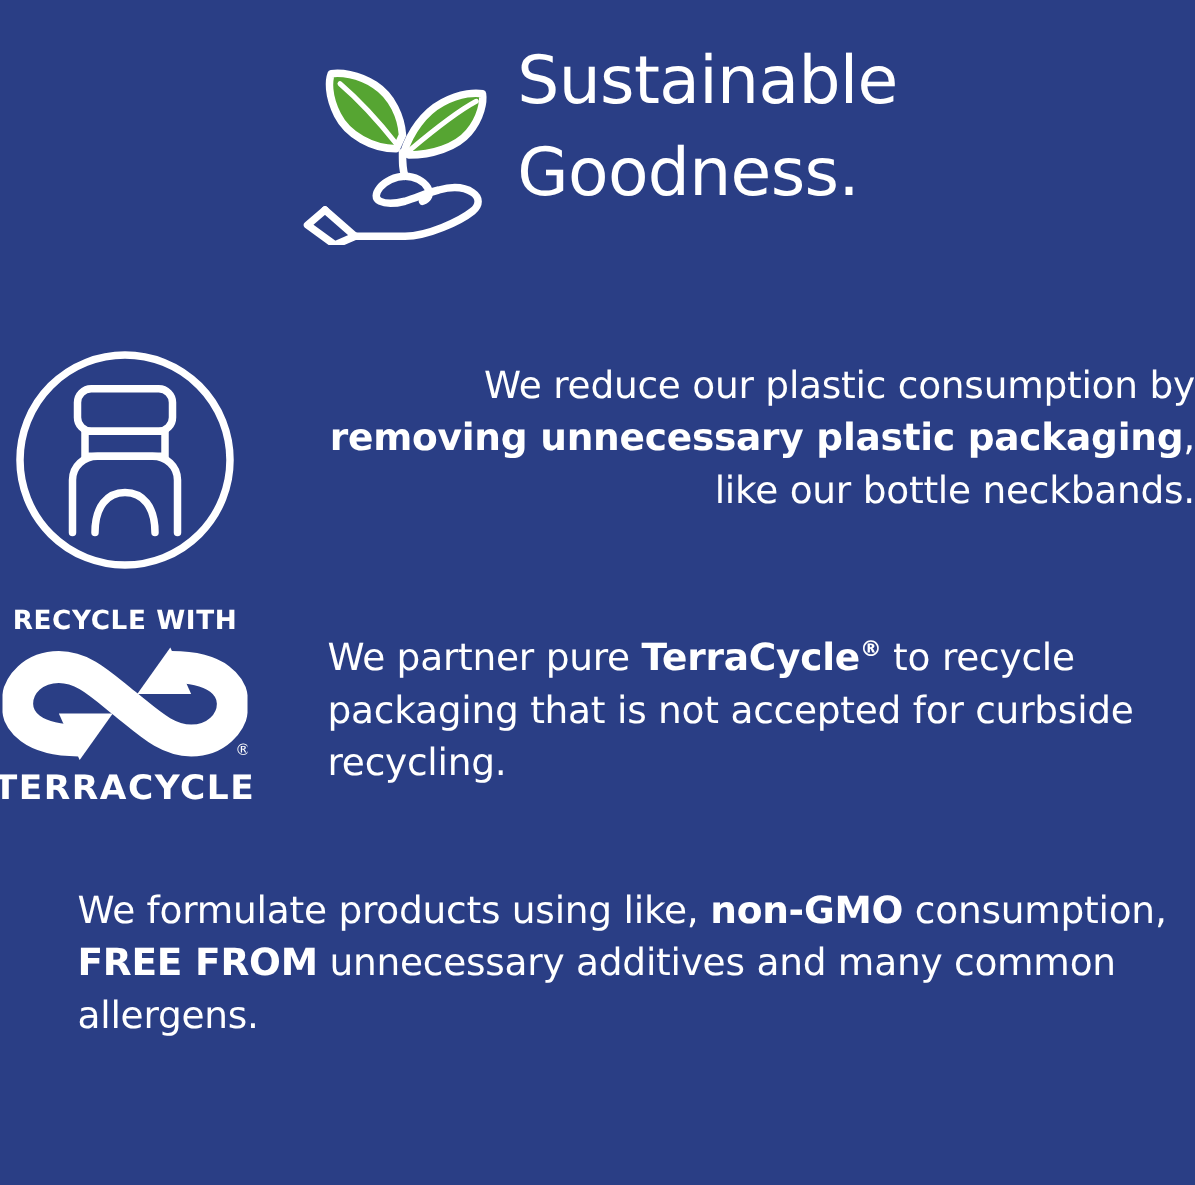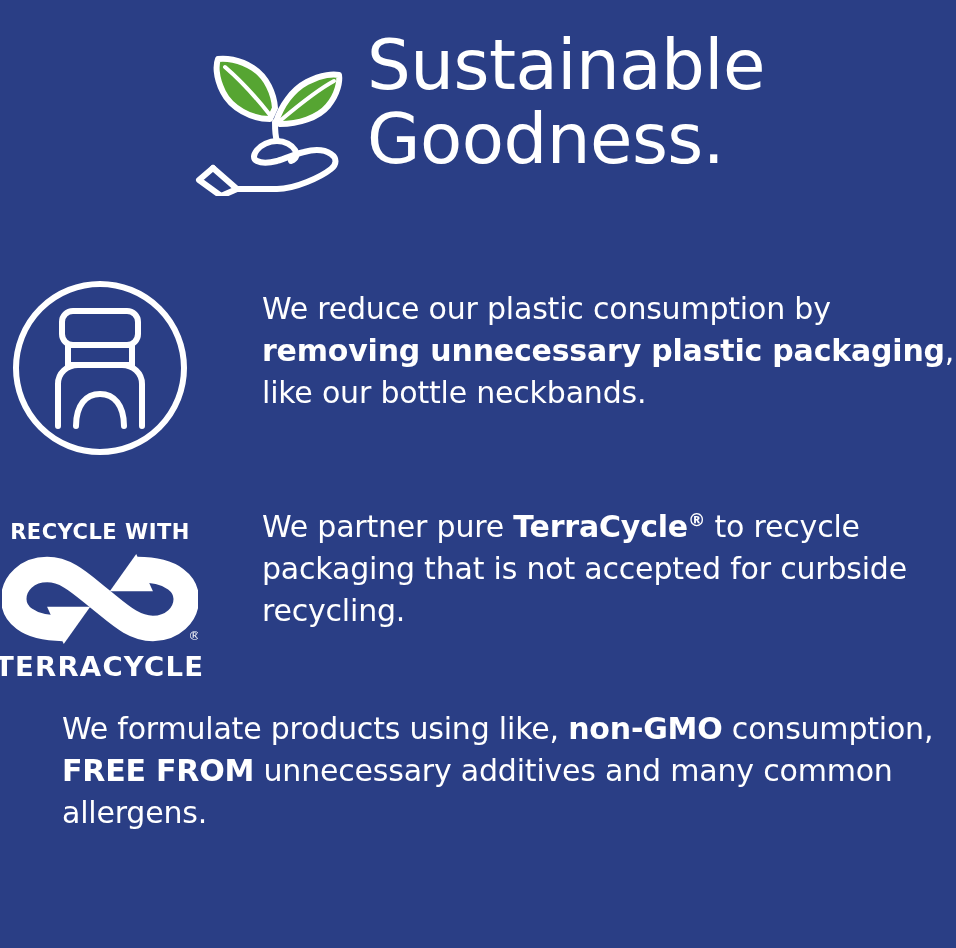--- a/index.html
+++ b/index.html
@@ -35,21 +35,21 @@
   .header-logo {
     width: 168px;
     height: 150px;
     flex: 0 0 auto;
     margin-top: 18px;
   }
   .header-title {
     margin-left: 8px;
     color: #FFFFFF;
     font-family: "DejaVu Sans", sans-serif;
-    font-size: 69px;
+    font-size: 53px;
     line-height: 74px;
     font-weight: 400;
     letter-spacing: -0.5px;
     white-space: pre-line;
   }
 
   
   .row {
     position: absolute;
     left: 0;
@@ -76,21 +76,21 @@
   }
   .row-copy b {
     font-weight: 700;
   }
   .row-copy sup {
     font-size: 0.58em;
     vertical-align: super;
     line-height: 0;
   }
 
-  #row-1 { top: 278px; }
+  #row-1 { top: 278px; text-align: right; }
   #row-2 { top: 484px; }
   #row-3 { top: 700px; }
 
   #row-1 .row-copy { padding-top: 10px; }
   #row-2 .row-copy { padding-top: 22px; }
   #row-3 .row-copy { padding-top: 8px; }
 
   
   .tc-badge {
     width: 196px;
@@ -103,21 +103,20 @@
     color: #FFFFFF;
     font-family: "DejaVu Sans", sans-serif;
     font-weight: 700;
     text-align: center;
     white-space: nowrap;
   }
   .tc-top {
     font-size: 21px;
     letter-spacing: 0.5px;
     line-height: 24px;
-    margin-top: 36px;
   }
   .tc-bottom {
     font-size: 27px;
     letter-spacing: 1.2px;
     line-height: 30px;
     transform: scaleX(1.02);
   }
   .tc-mark {
     width: 196px;
     height: 98px;

